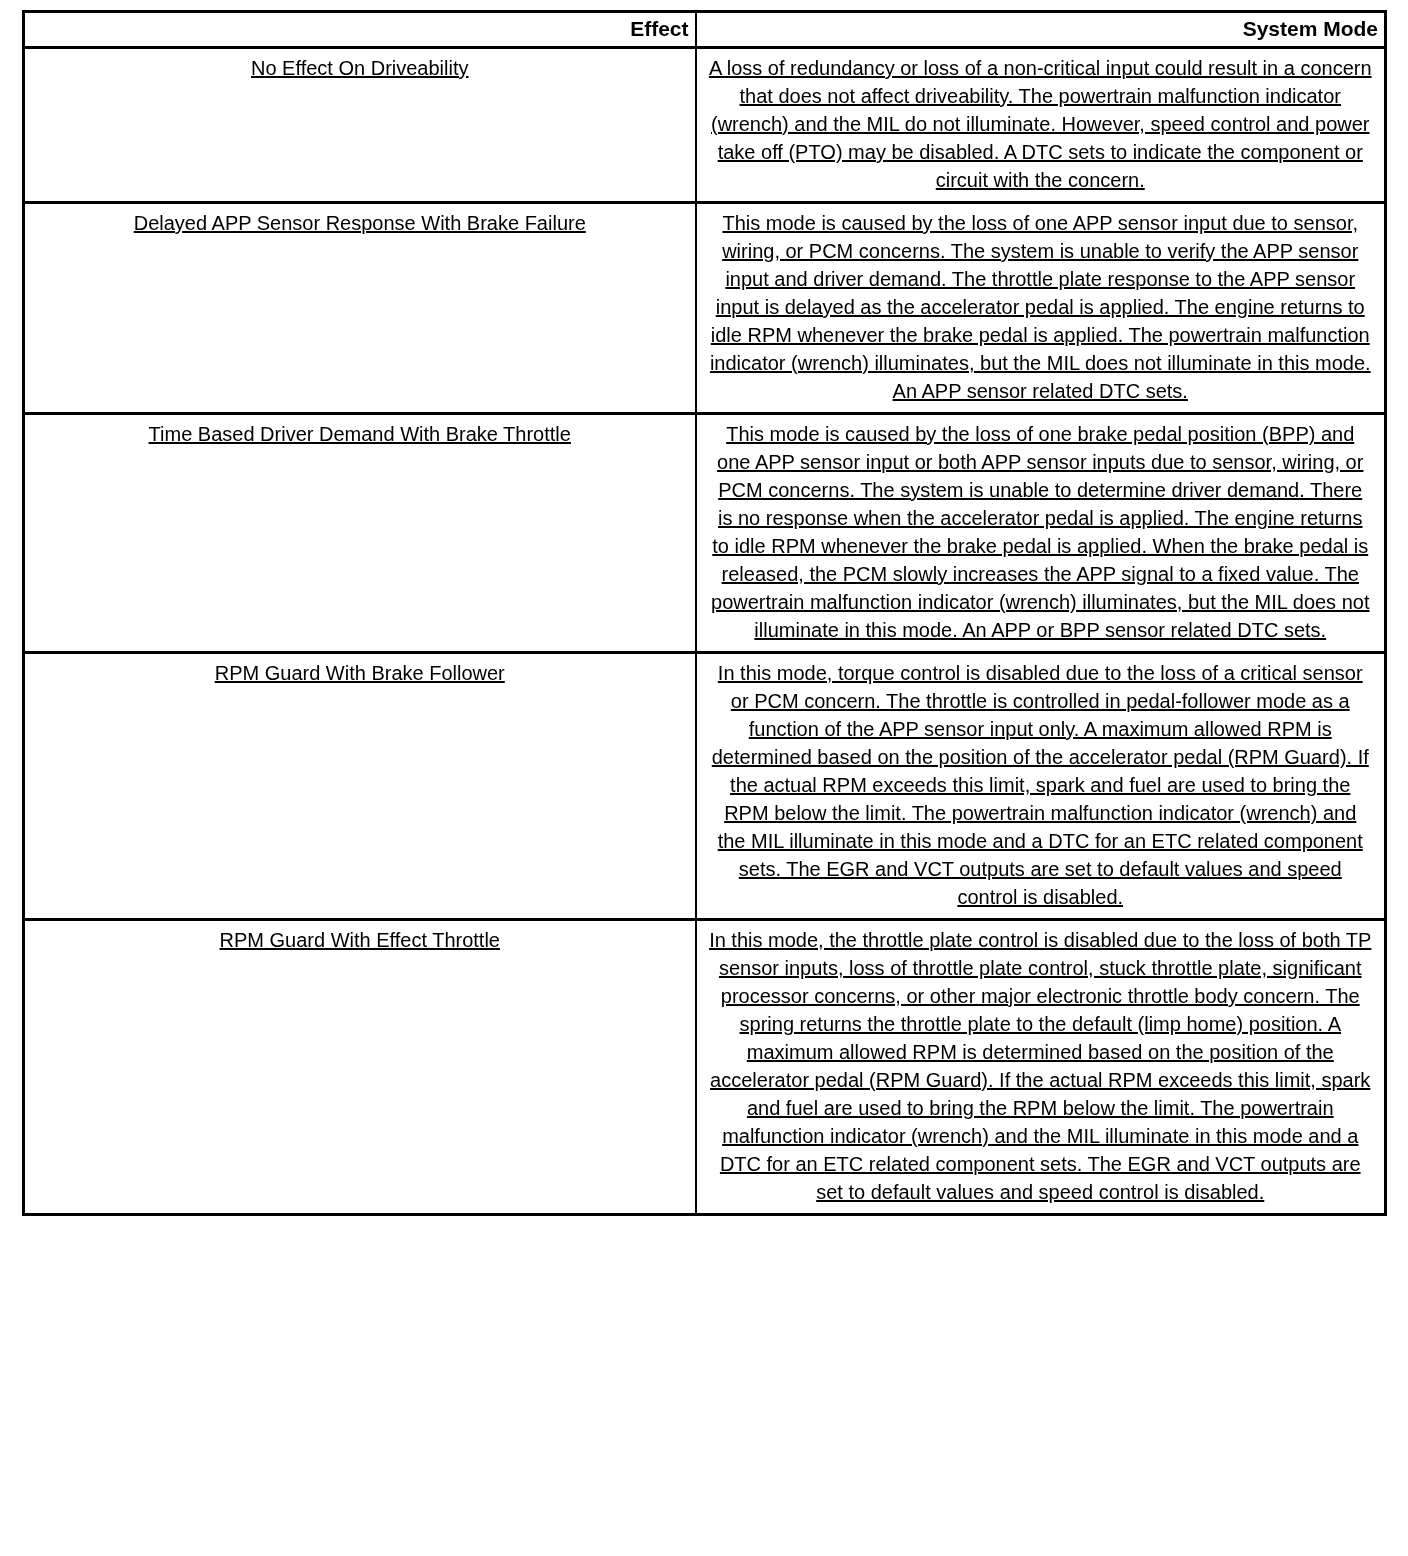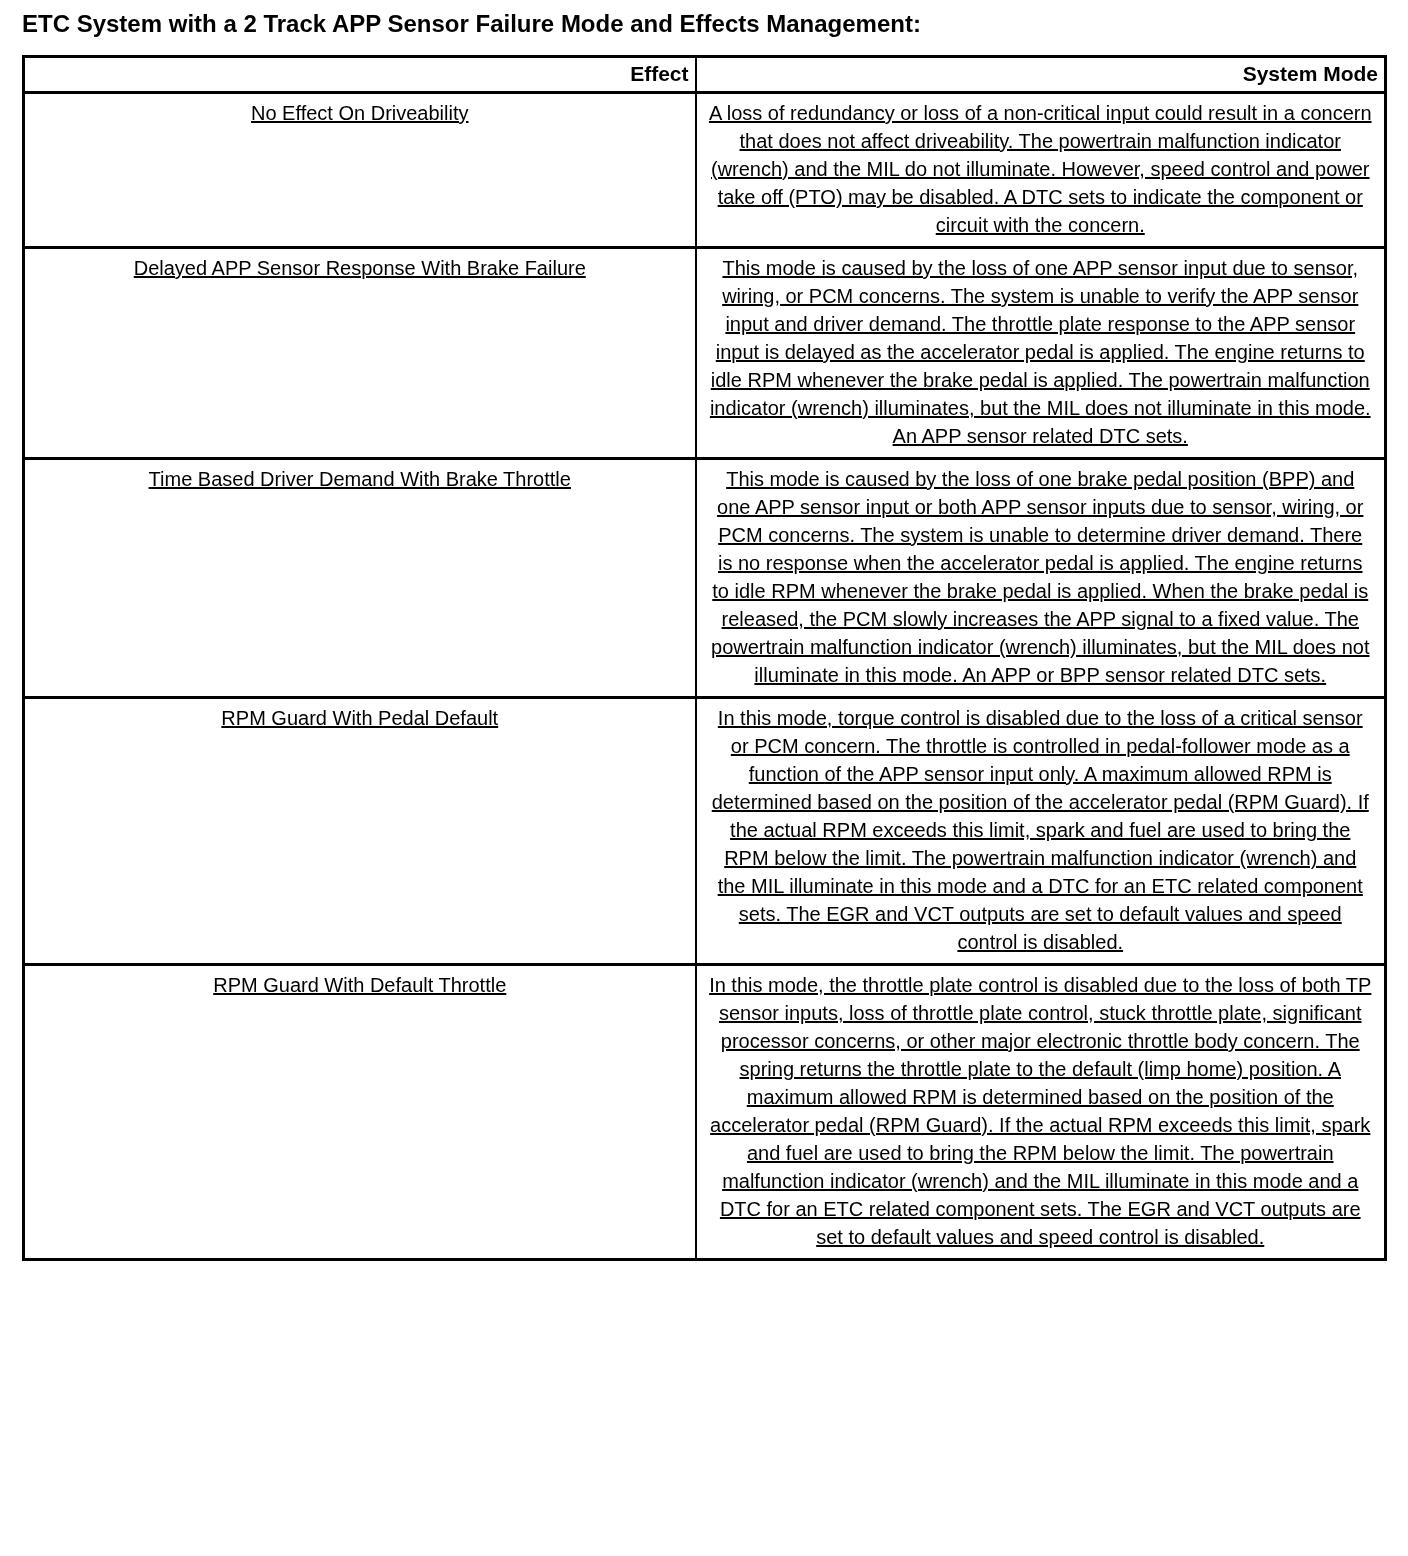--- a/index.html
+++ b/index.html
@@ -46,21 +46,20 @@
     text-decoration: underline;
   }
   col.col-effect { width: 672px; }
   col.col-failure { width: 690px; }
 </style>
 </head>
 <body>
 
 <div class="page">
 
-  <div class="doc-title">ETC System with a 2 Track APP Sensor Failure Mode and Effects Management:</div>
 
   <table class="fmea-table">
     <colgroup>
       <col class="col-effect">
       <col class="col-failure">
     </colgroup>
     <thead>
       <tr>
         <th>Effect</th>
         <th>System Mode</th>
@@ -73,23 +72,23 @@
       </tr>
       <tr>
         <td>Delayed APP Sensor Response With Brake Failure</td>
         <td>This mode is caused by the loss of one APP sensor input due to sensor, wiring, or PCM concerns. The system is unable to verify the APP sensor input and driver demand. The throttle plate response to the APP sensor input is delayed as the accelerator pedal is applied. The engine returns to idle RPM whenever the brake pedal is applied. The powertrain malfunction indicator (wrench) illuminates, but the MIL does not illuminate in this mode. An APP sensor related DTC sets.</td>
       </tr>
       <tr>
         <td>Time Based Driver Demand With Brake Throttle</td>
         <td>This mode is caused by the loss of one brake pedal position (BPP) and one APP sensor input or both APP sensor inputs due to sensor, wiring, or PCM concerns. The system is unable to determine driver demand. There is no response when the accelerator pedal is applied. The engine returns to idle RPM whenever the brake pedal is applied. When the brake pedal is released, the PCM slowly increases the APP signal to a fixed value. The powertrain malfunction indicator (wrench) illuminates, but the MIL does not illuminate in this mode. An APP or BPP sensor related DTC sets.</td>
       </tr>
       <tr>
-        <td>RPM Guard With Pedal Default</td>
+        <td>RPM Guard With Brake Follower</td>
         <td>In this mode, torque control is disabled due to the loss of a critical sensor or PCM concern. The throttle is controlled in pedal-follower mode as a function of the APP sensor input only. A maximum allowed RPM is determined based on the position of the accelerator pedal (RPM Guard). If the actual RPM exceeds this limit, spark and fuel are used to bring the RPM below the limit. The powertrain malfunction indicator (wrench) and the MIL illuminate in this mode and a DTC for an ETC related component sets. The EGR and VCT outputs are set to default values and speed control is disabled.</td>
       </tr>
       <tr>
-        <td>RPM Guard With Default Throttle</td>
+        <td>RPM Guard With Effect Throttle</td>
         <td>In this mode, the throttle plate control is disabled due to the loss of both TP sensor inputs, loss of throttle plate control, stuck throttle plate, significant processor concerns, or other major electronic throttle body concern. The spring returns the throttle plate to the default (limp home) position. A maximum allowed RPM is determined based on the position of the accelerator pedal (RPM Guard). If the actual RPM exceeds this limit, spark and fuel are used to bring the RPM below the limit. The powertrain malfunction indicator (wrench) and the MIL illuminate in this mode and a DTC for an ETC related component sets. The EGR and VCT outputs are set to default values and speed control is disabled.</td>
       </tr>
     </tbody>
   </table>
 
 </div>
 
 </body></html>

